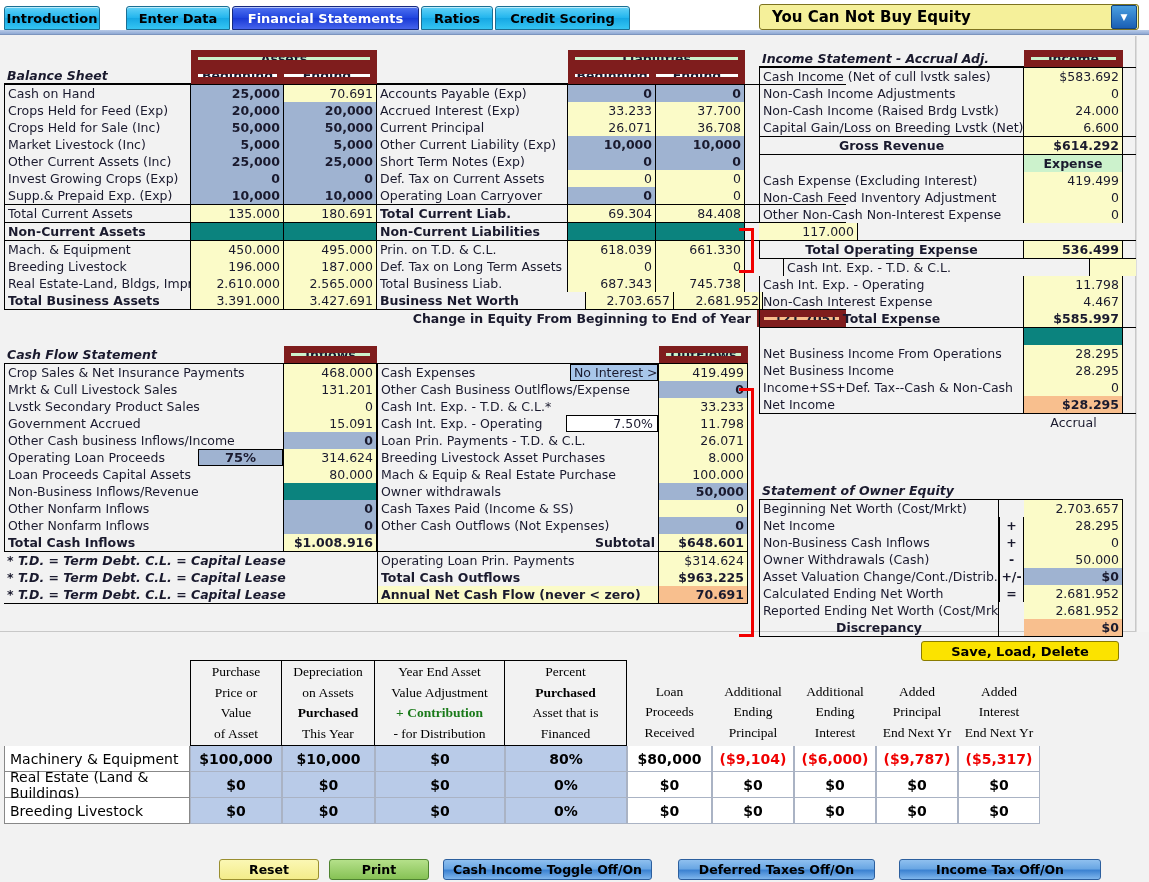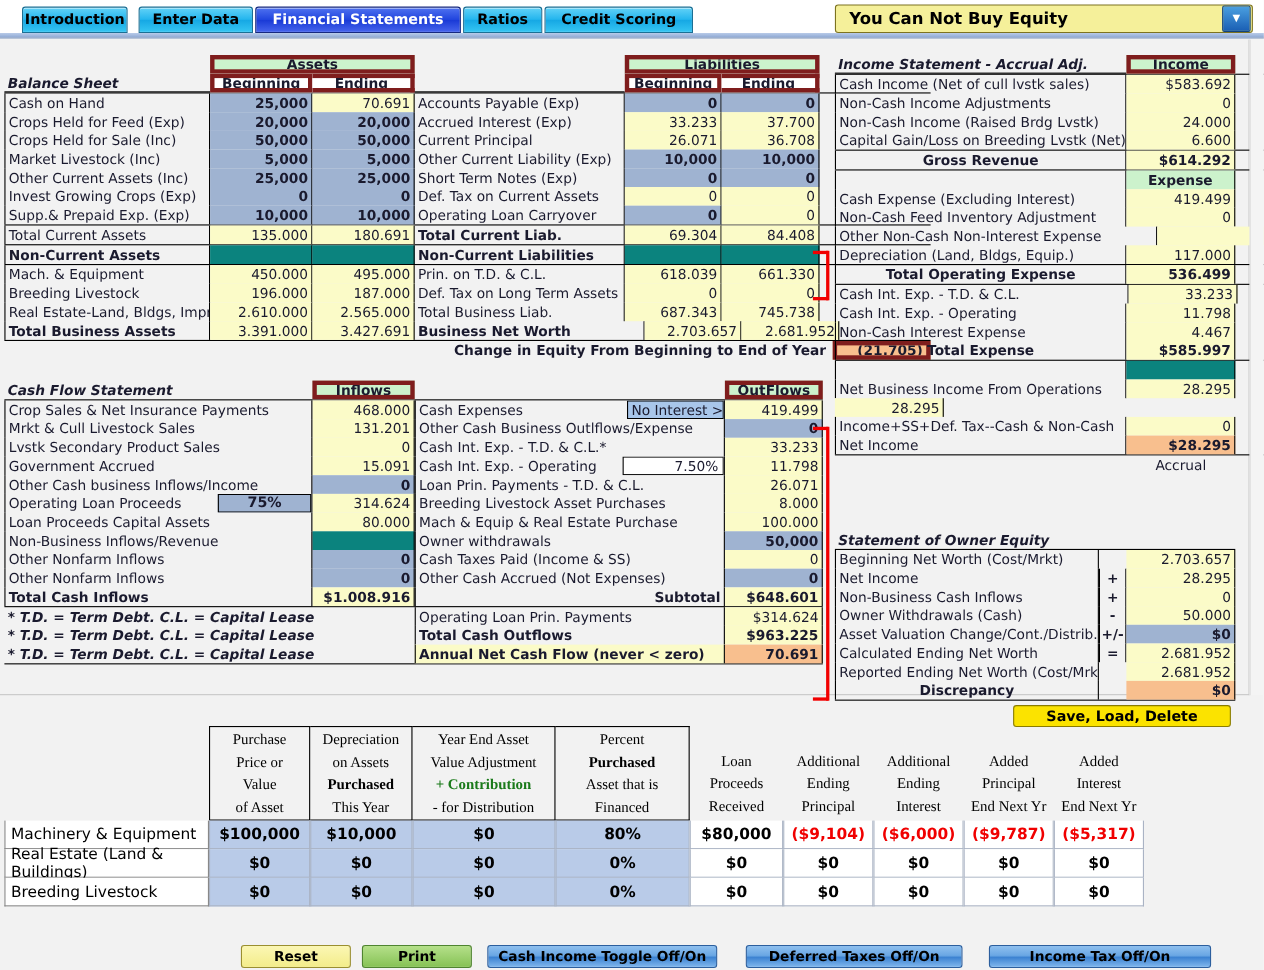--- a/index.html
+++ b/index.html
@@ -75,21 +75,21 @@
   .num { justify-content: flex-end; font-variant-numeric: tabular-nums; }
   .ctr { justify-content: center; }
   .b { font-weight: bold; }
   .ital { font-style: italic; font-weight: bold; }
   .yl { background: #fbfbc8; }
   .bl { background: #9fb3d1; font-weight: bold; }
   .gr { background: #ccf2cc; font-weight: bold; }
   .teal { background: #0b837e; }
   .or { background: #f8bf8e; font-weight: bold; }
   .wh { background: #ffffff; }
-  .bd { border: 4px solid #7f1d1d; }
+  .bd { border: 7px solid #7f1d1d; }
   .bdl { border-left: 1px solid #000; }
   .bdr { border-right: 1px solid #000; }
 
   .redline {
     position: absolute; background: #f20000; width: 3px;
   }
   .redline.h { height: 3px; width: auto; }
 
   
   .btable {
@@ -160,21 +160,21 @@
   }
 </style>
 </head>
 <body>
 
 <div id="app">
 
   <div class="tabbar">
     <div class="tabunder"></div>
     <div id="tabs-host">
-        <div class="tab" style="left: 20px; width: 96px;">Introduction</div>
+        <div class="tab" style="left: 4px; width: 96px;">Introduction</div>
         <div class="tab" style="left: 126px; width: 104px;">Enter Data</div>
         <div class="tab active" style="left: 232px; width: 187px;">Financial Statements</div>
         <div class="tab" style="left: 421px; width: 72px;">Ratios</div>
         <div class="tab" style="left: 495px; width: 135px;">Credit Scoring</div>
       </div>
     <div class="dropdown">
       <span class="dd-label">You Can Not Buy Equity</span>
       <span class="dd-arrow">▼</span>
     </div>
   </div>
@@ -368,21 +368,21 @@
           </div>
           <div class="row">
             <div class="cell lbl bdl bdr" style="width: 280px; position: relative;">Other Nonfarm Inflows</div>
             <div class="cell num bdr bl" style="width: 93px;">0</div>
             <div class="cell bdl bdr lbl" style="width: 282px; position: relative;">Cash Taxes Paid (Income &amp; SS)</div>
             <div class="cell num bdr yl" style="width: 89px;">0</div>
           </div>
           <div class="row">
             <div class="cell lbl bdl bdr" style="width: 280px; position: relative;">Other Nonfarm Inflows</div>
             <div class="cell num bdr bl" style="width: 93px;">0</div>
-            <div class="cell bdl bdr lbl" style="width: 282px; position: relative;">Other Cash Accrued (Not Expenses)</div>
+            <div class="cell bdl bdr lbl" style="width: 282px; position: relative;">Other Cash Outflows (Not Expenses)</div>
             <div class="cell num bdr bl" style="width: 89px;">0</div>
           </div>
           <div class="row" style="border-bottom: 1px solid rgb(0, 0, 0);">
             <div class="cell lbl bdl bdr b" style="width: 280px; position: relative;">Total Cash Inflows</div>
             <div class="cell num bdr yl b" style="width: 93px;">$1.008.916</div>
             <div class="cell bdl bdr num b" style="width: 282px; position: relative;">Subtotal</div>
             <div class="cell num bdr yl b" style="width: 89px;">$648.601</div>
           </div>
           <div class="row">
             <div class="cell lbl ital" style="width: 373px;">* T.D. = Term Debt. C.L. = Capital Lease</div>
@@ -434,33 +434,32 @@
           </div>
           <div class="row">
             <div class="cell bdl bdr lbl" style="width: 265px;">Cash Expense (Excluding Interest)</div>
             <div class="cell num bdr yl" style="width: 99px;">419.499</div>
           </div>
           <div class="row">
             <div class="cell bdl bdr lbl" style="width: 265px;">Non-Cash Feed Inventory Adjustment</div>
             <div class="cell num bdr yl" style="width: 99px;">0</div>
           </div>
           <div class="row">
-            <div class="cell bdl bdr lbl" style="width: 293px;">Other Non-Cash Non-Interest Expense</div>
+            <div class="cell bdl bdr lbl" style="width: 265px;">Other Non-Cash Non-Interest Expense</div>
             <div class="cell num bdr yl" style="width: 99px;">0</div>
           </div>
           <div class="row" style="border-bottom: 1px solid rgb(0, 0, 0);">
-            <div class="cell bdl bdr lbl" style="width: 265px;">Depreciation (Land, Bldgs, Equip.)</div>
             <div class="cell num bdr yl" style="width: 99px;">117.000</div>
           </div>
           <div class="row" style="border-bottom: 1px solid rgb(0, 0, 0);">
             <div class="cell bdl bdr ctr b" style="width: 265px;">Total Operating Expense</div>
             <div class="cell num bdr yl b" style="width: 99px;">536.499</div>
           </div>
           <div class="row">
-            <div class="cell bdl bdr lbl" style="width: 267px;">Cash Int. Exp. - T.D. &amp; C.L.</div>
+            <div class="cell bdl bdr lbl" style="width: 307px; margin-left: 24px;">Cash Int. Exp. - T.D. &amp; C.L.</div>
             <div class="cell num bdr yl" style="width: 99px;">33.233</div>
           </div>
           <div class="row">
             <div class="cell bdl bdr lbl" style="width: 265px;">Cash Int. Exp. - Operating</div>
             <div class="cell num bdr yl" style="width: 99px;">11.798</div>
           </div>
           <div class="row">
             <div class="cell bdl bdr lbl" style="width: 265px;">Non-Cash Interest Expense</div>
             <div class="cell num bdr yl" style="width: 99px;">4.467</div>
           </div>
@@ -470,20 +469,21 @@
           </div>
           <div class="row">
             <div class="cell bdl bdr lbl" style="width: 265px;"></div>
             <div class="cell num bdr teal" style="width: 99px;"></div>
           </div>
           <div class="row">
             <div class="cell bdl bdr lbl" style="width: 265px;">Net Business Income From Operations</div>
             <div class="cell num bdr yl" style="width: 99px;">28.295</div>
           </div>
           <div class="row">
+            <div class="cell bdl bdr lbl" style="width: 265px;">Net Business Income</div>
             <div class="cell num bdr yl" style="width: 99px;">28.295</div>
           </div>
           <div class="row">
             <div class="cell bdl bdr lbl" style="width: 265px;">Income+SS+Def. Tax--Cash &amp; Non-Cash</div>
             <div class="cell num bdr yl" style="width: 99px;">0</div>
           </div>
           <div class="row" style="border-bottom: 1px solid rgb(0, 0, 0);">
             <div class="cell bdl bdr lbl" style="width: 265px;">Net Income</div>
             <div class="cell num bdr or b" style="width: 99px;">$28.295</div>
           </div>

